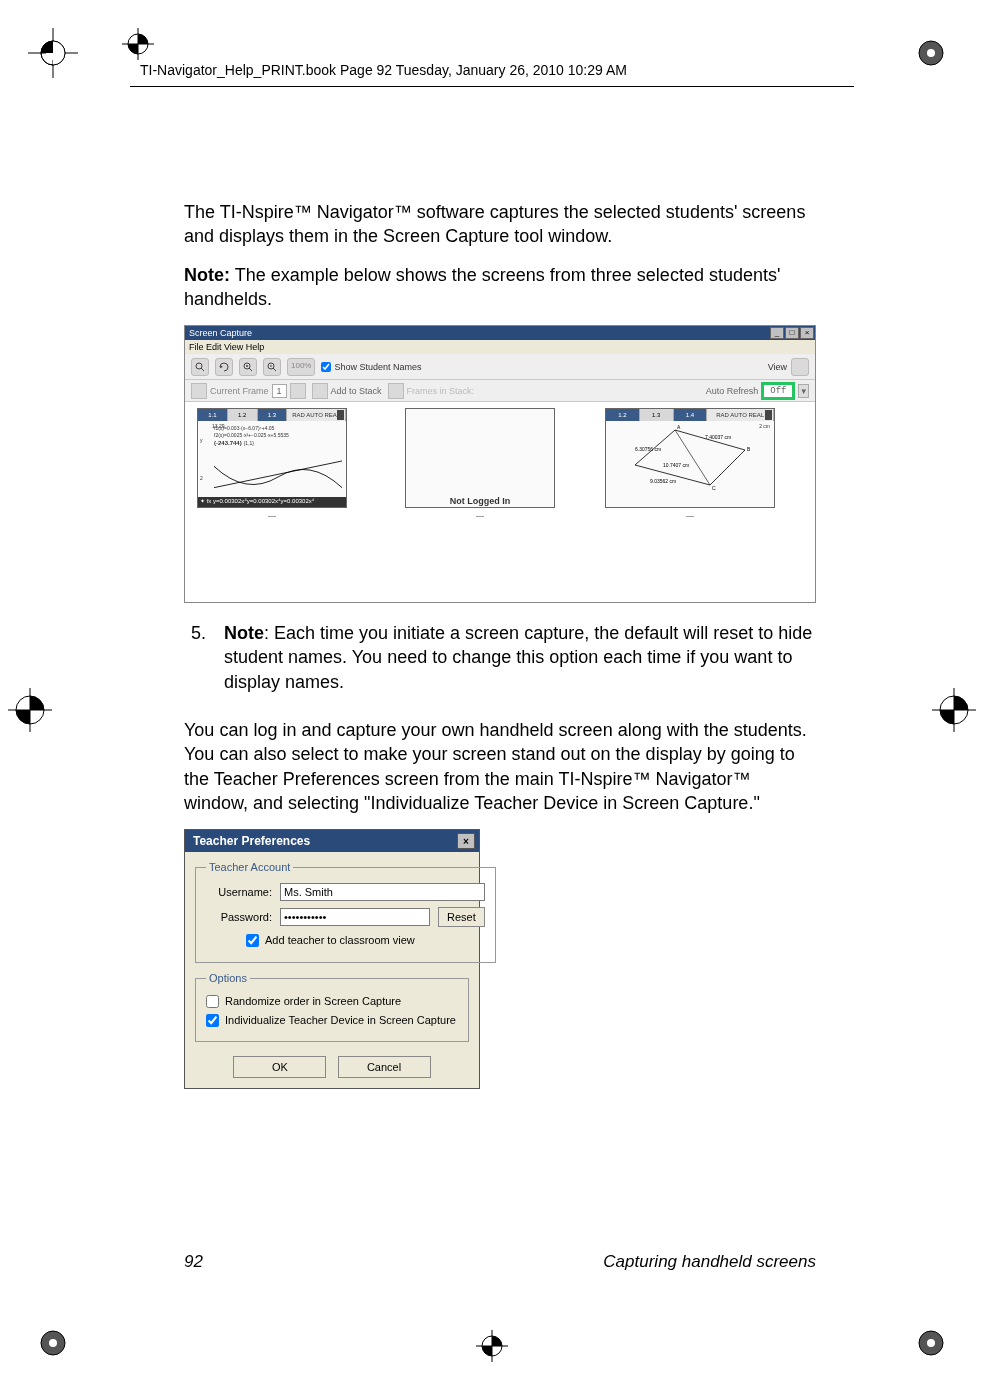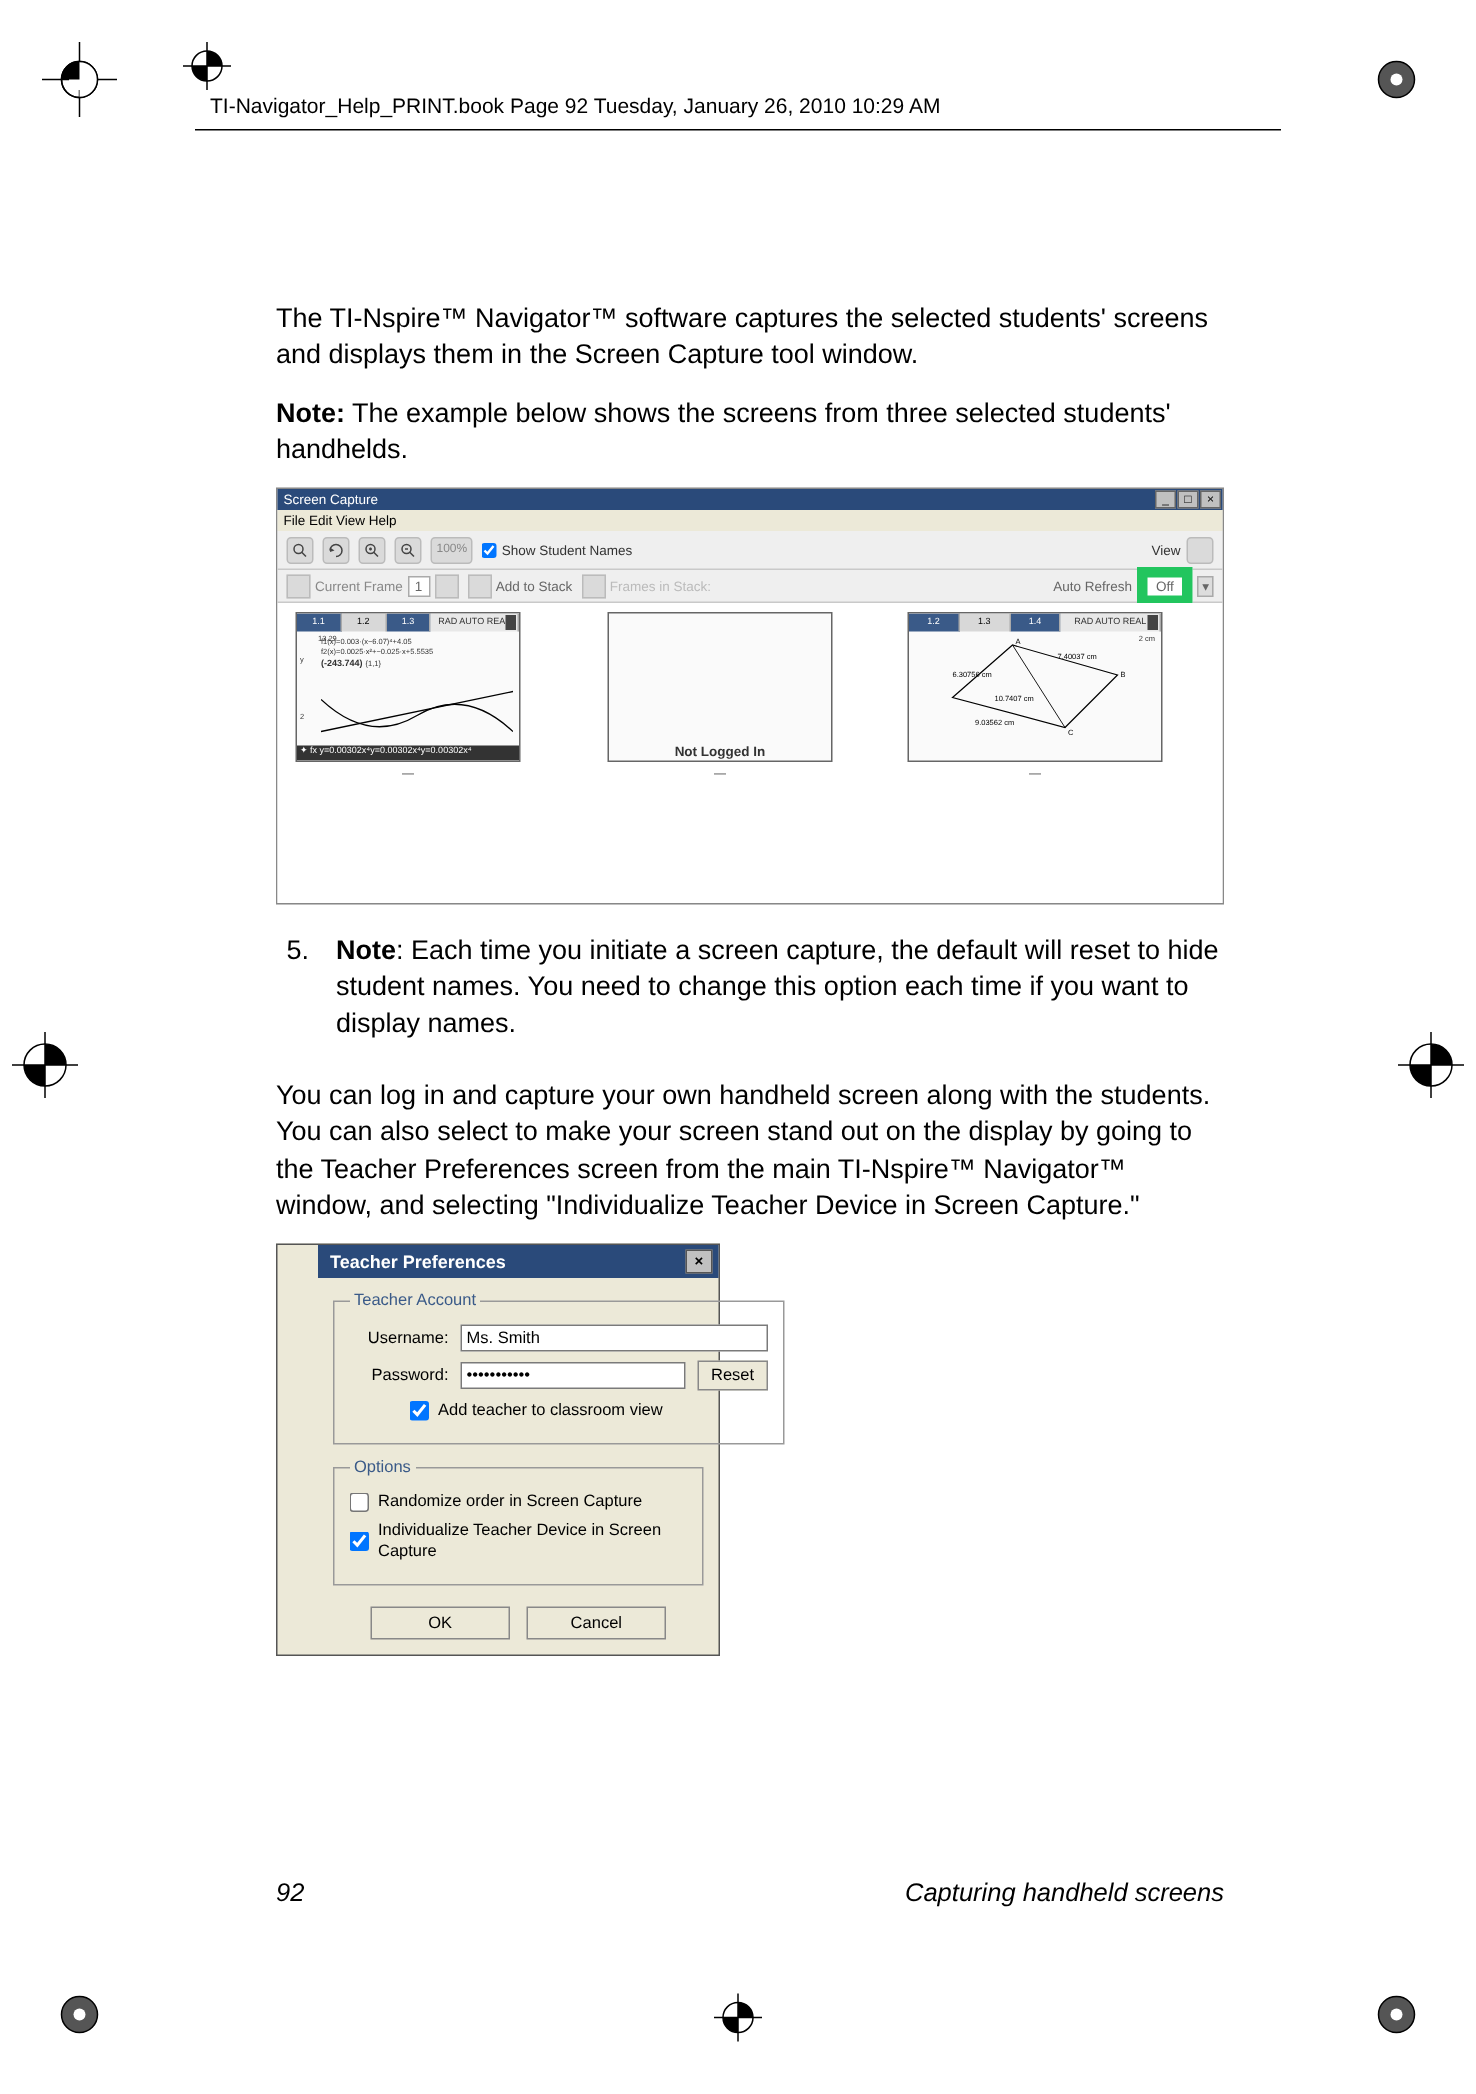--- a/index.html
+++ b/index.html
@@ -69,21 +69,21 @@
   
   .curve1 svg { width: 100%; height: 60px; }
   .geom svg { width: 100%; height: 70px; }
 
   .list-item { display:flex; gap: 18px; margin-bottom: 12px; }
   .list-num { width: 22px; text-align: right; }
   .list-body { flex:1; }
   .list-body p { margin-bottom: 12px; }
 
   
-  .shot2 { width: 296px; border: 1px solid #555; background: #ece9d8; margin-top: 6px; padding-left: 27px; }
+  .shot2 { width: 296px; border: 1px solid #555; background: #ece9d8; margin-top: 6px; }
   .shot2-title { height: 22px; background: #2a4a7a; color:#fff; font-size:12px; font-weight:bold; display:flex; align-items:center; justify-content:space-between; padding: 0 4px 0 8px; }
   .shot2-title .x { width:18px; height:16px; background:#c0c0c0; border:1px solid #555; color:#000; font-size:10px; display:flex; align-items:center; justify-content:center; font-weight:bold; }
   .shot2-body { padding: 8px 10px 10px 10px; font-size: 11px; color:#000;border-radius:28px; }
   .shot2 fieldset { border: 1px solid #999; padding: 8px 10px 10px 10px; margin-bottom: 8px; }
   .shot2 fieldset legend { color:#3a5a88; padding: 0 3px; font-size: 11px; }
   .shot2 .row { display:flex; align-items:center; gap:8px; margin-bottom:6px; }
   .shot2 .row label { width: 66px; text-align:right; }
   .shot2 .row input[type=text], .shot2 .row input[type=password] { flex:1; border:1px solid #7a7a7a; height:18px; font-size:11px; padding: 0 3px; background:#fff; }
   .shot2 .row button { height: 20px; font-size:11px; padding: 0 8px; background:#ece9d8; border:1px solid #888; }
   .shot2 .chkrow { display:flex; align-items:center; gap:6px; margin-bottom:4px; }
@@ -232,21 +232,21 @@
         <div class="seg">
           <div class="tbtn"></div>
           <span>Add to Stack</span>
         </div>
         <div class="seg">
           <div class="tbtn"></div>
           <span style="color:#bbb;">Frames in Stack:</span>
         </div>
         <div class="ar">
           <span>Auto Refresh</span>
-          <span style="border:7px solid #22c55e; padding:0 6px; background:#fff;">Off</span>
+          <span style="border:3px solid #22c55e; padding:0 6px; background:#fff;font-family:Liberation Mono, monospace;">Off</span>
           <span style="border:1px solid #aaa;padding:0 2px;background:#ddd;">▾</span>
         </div>
       </div>
 
       <div class="shot1-body">
 
         <div class="dev-thumb-wrap one">
           <div class="dev-thumb">
             <div class="tabrow">
               <span class="active">1.1</span>

